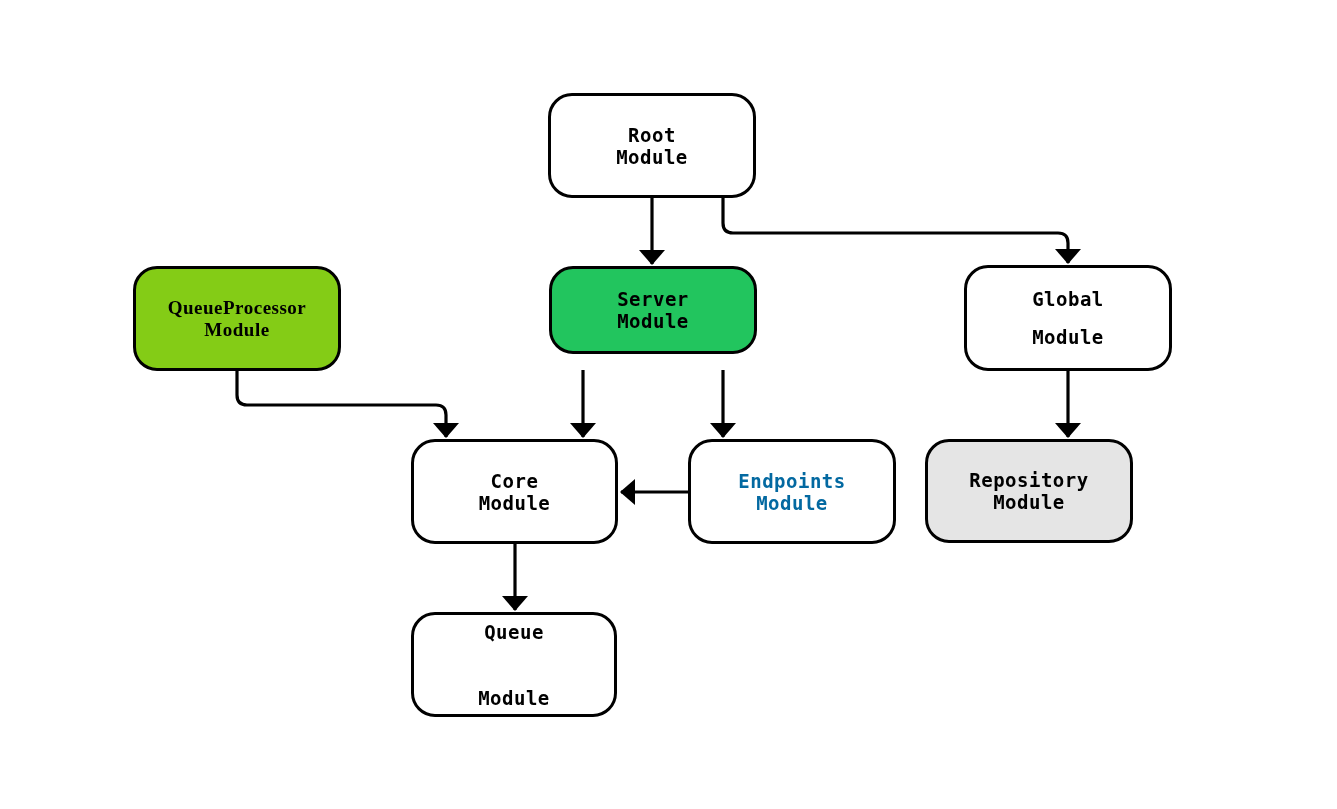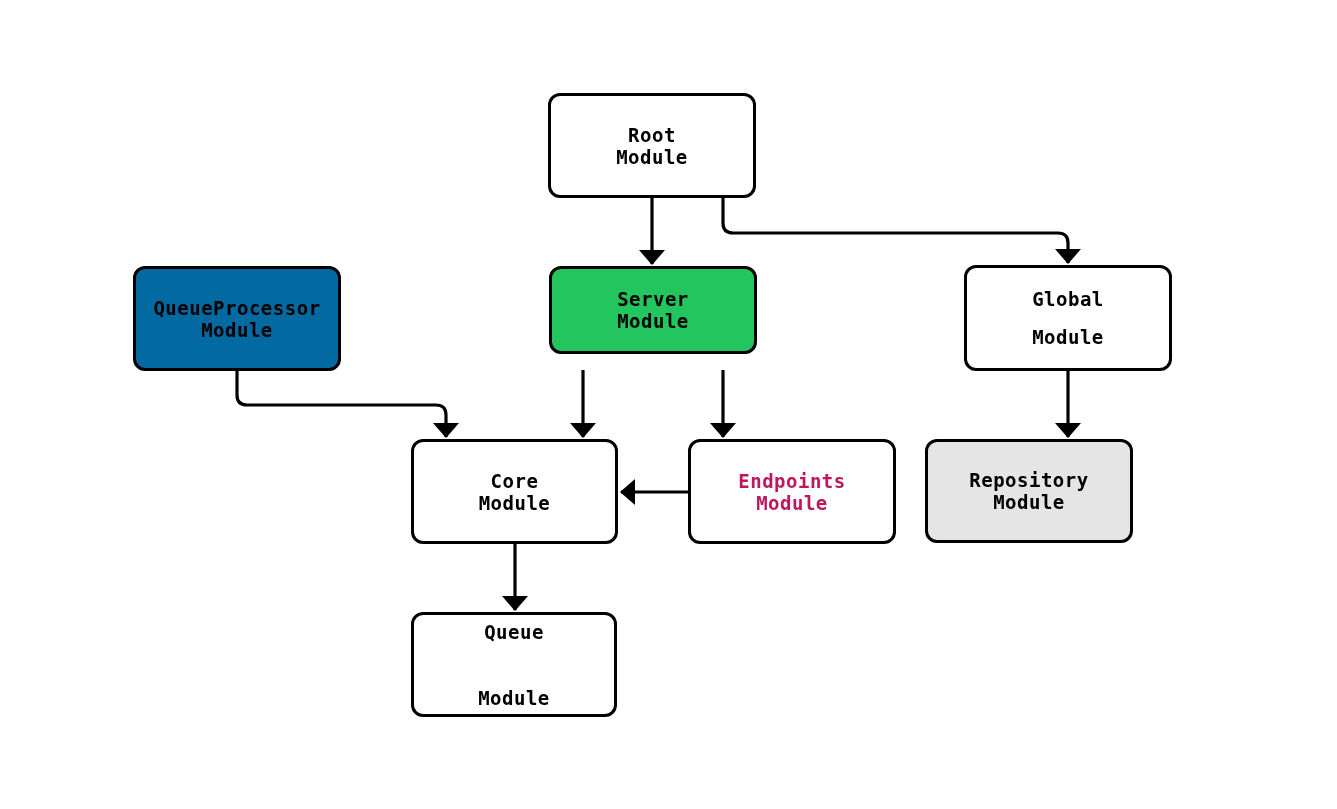--- a/index.html
+++ b/index.html
@@ -22,21 +22,21 @@
     left: 0;
     top: 0;
     width: 1337px;
     height: 809px;
   }
   .node {
     position: absolute;
     box-sizing: border-box;
     border-style: solid;
     border-width: 3.4px;
-    border-radius: 12px;
+    border-radius: 24px;
     display: flex;
     flex-direction: column;
     align-items: center;
     justify-content: center;
     font-weight: bold;
     font-size: 19px;
     line-height: 22px;
     text-align: center;
     letter-spacing: 0.5px;
   }
@@ -62,37 +62,37 @@
       <path d="M723,370 L723,437" fill="none" stroke="#000000" stroke-width="3.2" marker-end="url(#arrowhead)"></path>
       <path d="M689,492 L621,492" fill="none" stroke="#000000" stroke-width="3.2" marker-end="url(#arrowhead)"></path>
       <path d="M515,543 L515,610" fill="none" stroke="#000000" stroke-width="3.2" marker-end="url(#arrowhead)"></path>
       <path d="M1068,370 L1068,437" fill="none" stroke="#000000" stroke-width="3.2" marker-end="url(#arrowhead)"></path>
     </svg>
   <div id="node-layer">
       <div class="node" style="left: 548px; top: 93px; width: 208px; height: 105px; border-color: rgb(0, 0, 0); background: rgb(255, 255, 255); color: rgb(0, 0, 0);">
         <span>Root</span>
         <span>Module</span>
       </div>
-      <div class="node" style="left: 133px; top: 266px; width: 208px; height: 105px; border-color: rgb(0, 0, 0); background: #0369a1; color: rgb(0, 0, 0);">
+      <div class="node" style="left: 133px; top: 266px; width: 208px; height: 105px; border-color: rgb(0, 0, 0); background: #84cc16; color: rgb(0, 0, 0); font-family: Liberation Serif, serif;">
         <span>QueueProcessor</span>
         <span>Module</span>
       </div>
       <div class="node" style="left: 549px; top: 266px; width: 208px; height: 88px; border-color: rgb(0, 0, 0); background: #22c55e; color: rgb(0, 0, 0);">
         <span>Server</span>
         <span>Module</span>
       </div>
       <div class="node" style="left: 964px; top: 265px; width: 208px; height: 106px; border-color: rgb(0, 0, 0); background: rgb(255, 255, 255); color: rgb(0, 0, 0); gap: 16px;">
         <span>Global</span>
         <span>Module</span>
       </div>
       <div class="node" style="left: 411px; top: 439px; width: 207px; height: 105px; border-color: rgb(0, 0, 0); background: rgb(255, 255, 255); color: rgb(0, 0, 0);">
         <span>Core</span>
         <span>Module</span>
       </div>
-      <div class="node" style="left: 688px; top: 439px; width: 208px; height: 105px; border-color: rgb(0, 0, 0); background: rgb(255, 255, 255); color: #be185d;">
+      <div class="node" style="left: 688px; top: 439px; width: 208px; height: 105px; border-color: rgb(0, 0, 0); background: rgb(255, 255, 255); color: #0369a1;">
         <span>Endpoints</span>
         <span>Module</span>
       </div>
       <div class="node" style="left: 925px; top: 439px; width: 208px; height: 104px; border-color: rgb(0, 0, 0); background: #e5e5e5; color: rgb(0, 0, 0);">
         <span>Repository</span>
         <span>Module</span>
       </div>
       <div class="node" style="left: 411px; top: 612px; width: 206px; height: 105px; border-color: rgb(0, 0, 0); background: rgb(255, 255, 255); color: rgb(0, 0, 0); gap: 44px;">
         <span>Queue</span>
         <span>Module</span>

